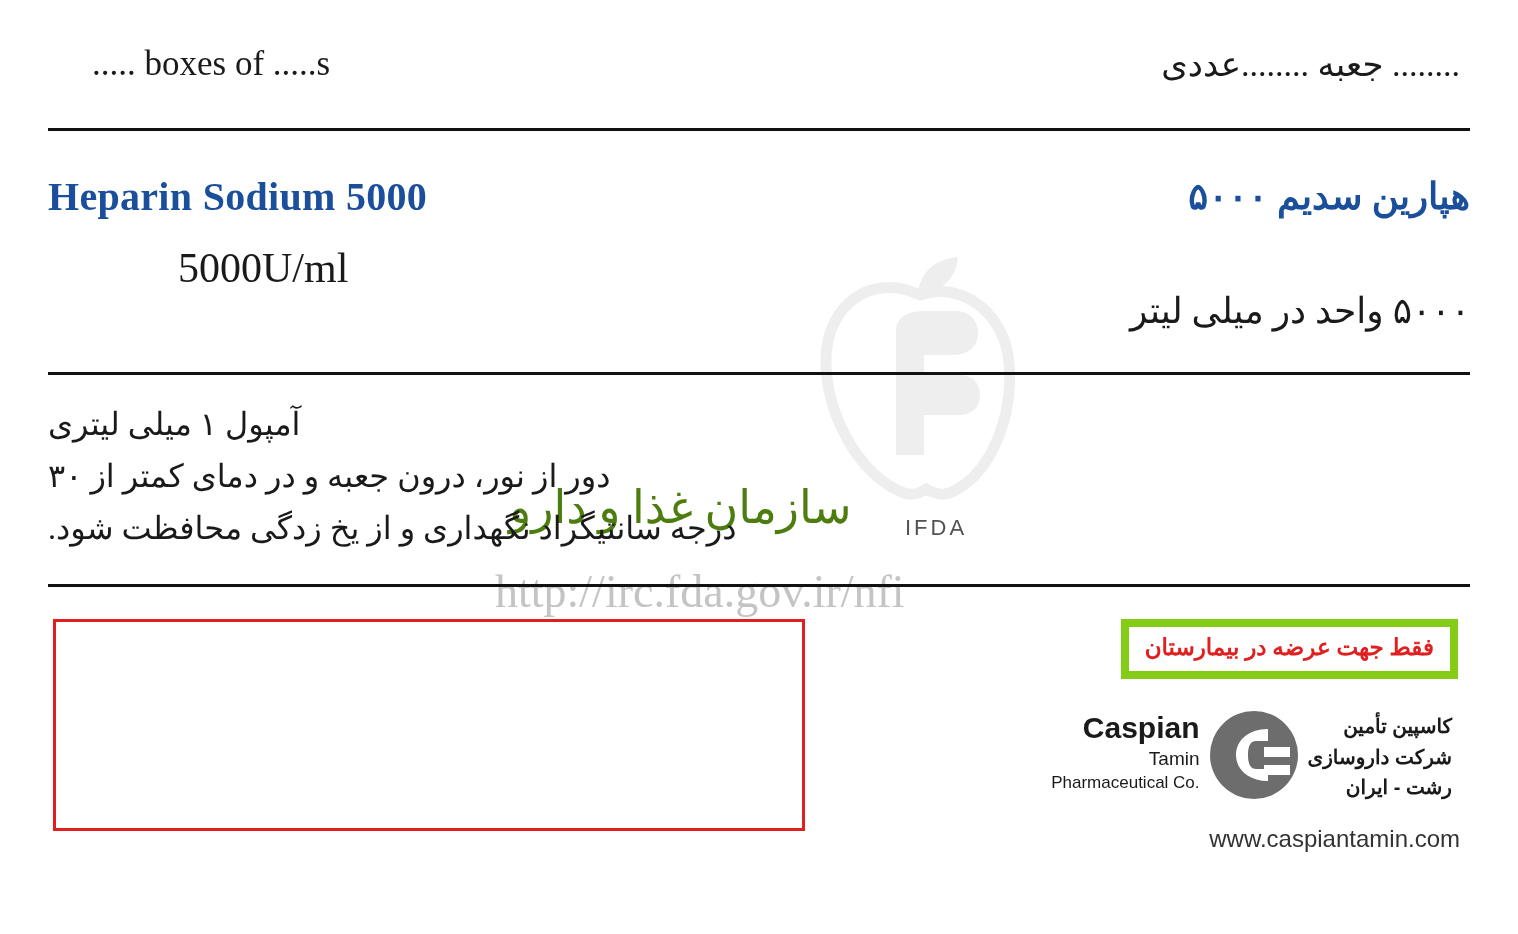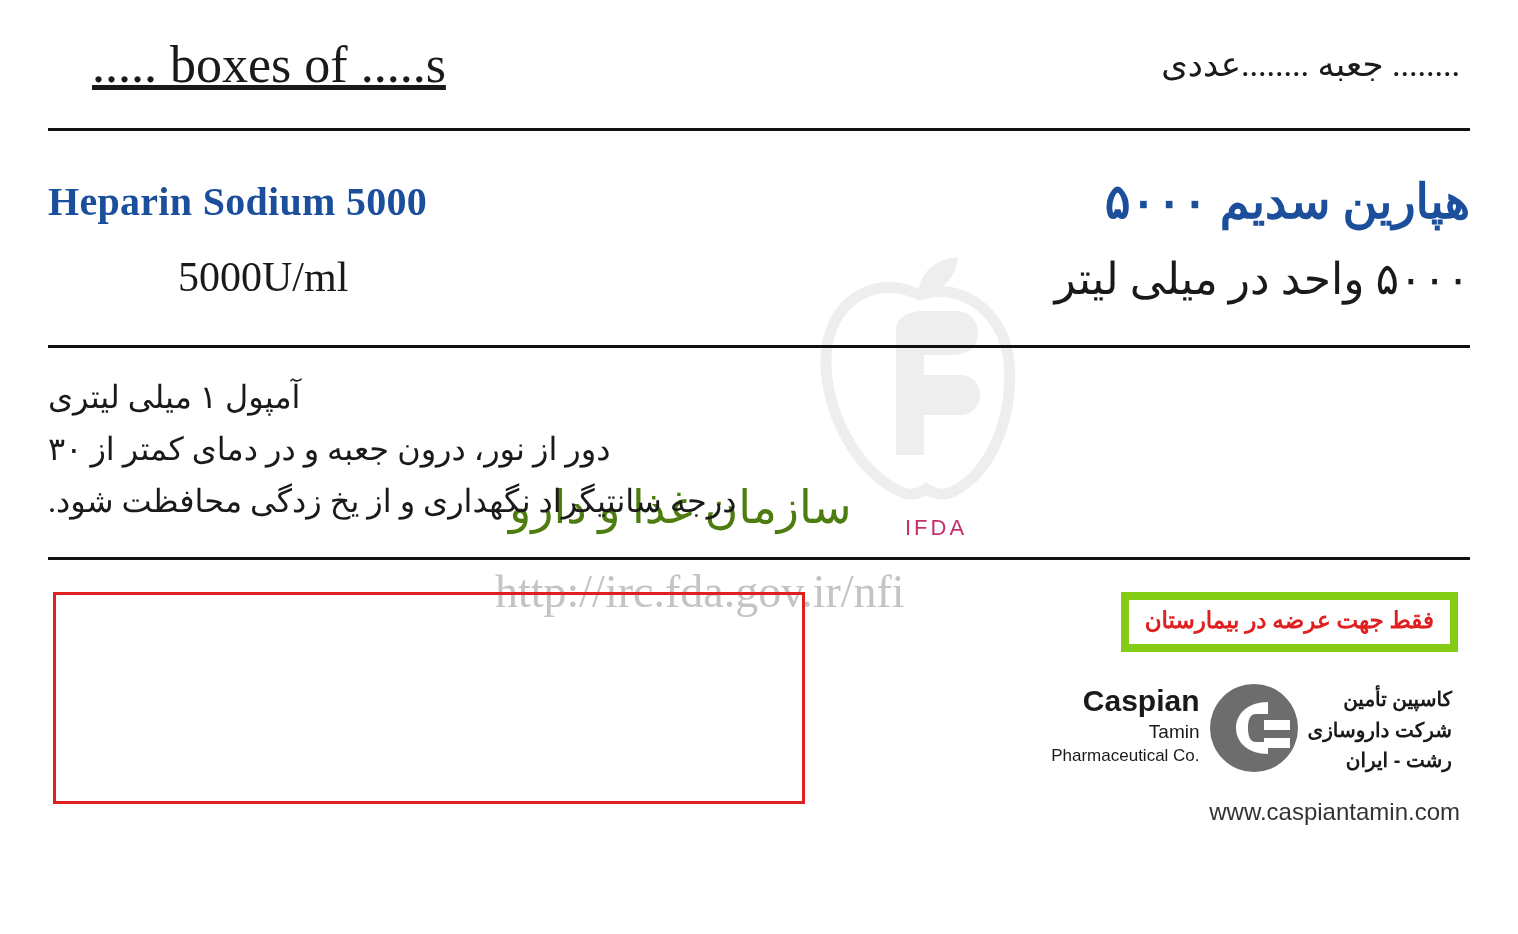--- a/index.html
+++ b/index.html
@@ -42,21 +42,21 @@
     height: 250px;
     opacity: 0.30;
   }
   .wm-ifda {
     position: absolute;
     left: 905px;
     top: 515px;
     font-family: "Liberation Sans", sans-serif;
     font-size: 22px;
     letter-spacing: 3px;
-    color: #be185d;
+    color: #404040;
     opacity: 0.9;
   }
   .wm-fa {
     position: absolute;
     left: 509px;
     top: 480px;
     font-size: 46px;
     color: #4d7c0f;
     white-space: nowrap;
     direction: rtl;
@@ -83,23 +83,22 @@
   }
 
   
   .row-boxes {
     height: 128px;
     display: flex;
     align-items: center;
     justify-content: space-between;
   }
   .boxes-en {
-    font-size: 52px;
+    font-size: 35px;
     padding-left: 44px;
-    text-decoration: underline;
   }
   .boxes-fa {
     font-size: 34px;
     direction: rtl;
     padding-right: 10px;
   }
 
   
   .row-name {
     padding-top: 42px;
@@ -108,39 +107,40 @@
     align-items: center;
     justify-content: space-between;
   }
   .name-en {
     font-size: 40px;
     font-weight: bold;
     color: #1b4f9c;
     letter-spacing: 0.3px;
   }
   .name-fa {
-    font-size: 48px;
+    font-size: 37px;
     font-weight: bold;
     color: #1b4f9c;
     direction: rtl;
   }
   .row-strength {
     padding-top: 14px;
     padding-bottom: 40px;
     display: flex;
     align-items: flex-start;
     justify-content: space-between;
   }
   .strength-en {
     font-size: 42px;
     padding-left: 130px;
   }
   .strength-fa {
-    font-size: 44px;
-    direction: rtl;
+    font-size: 36px;
+    direction: rtl;
+    margin-top: 46px;
   }
 
   
   .row-storage {
     display: flex;
     justify-content: space-between;
     align-items: flex-start;
     padding-top: 24px;
     padding-bottom: 30px;
     min-height: 200px;

